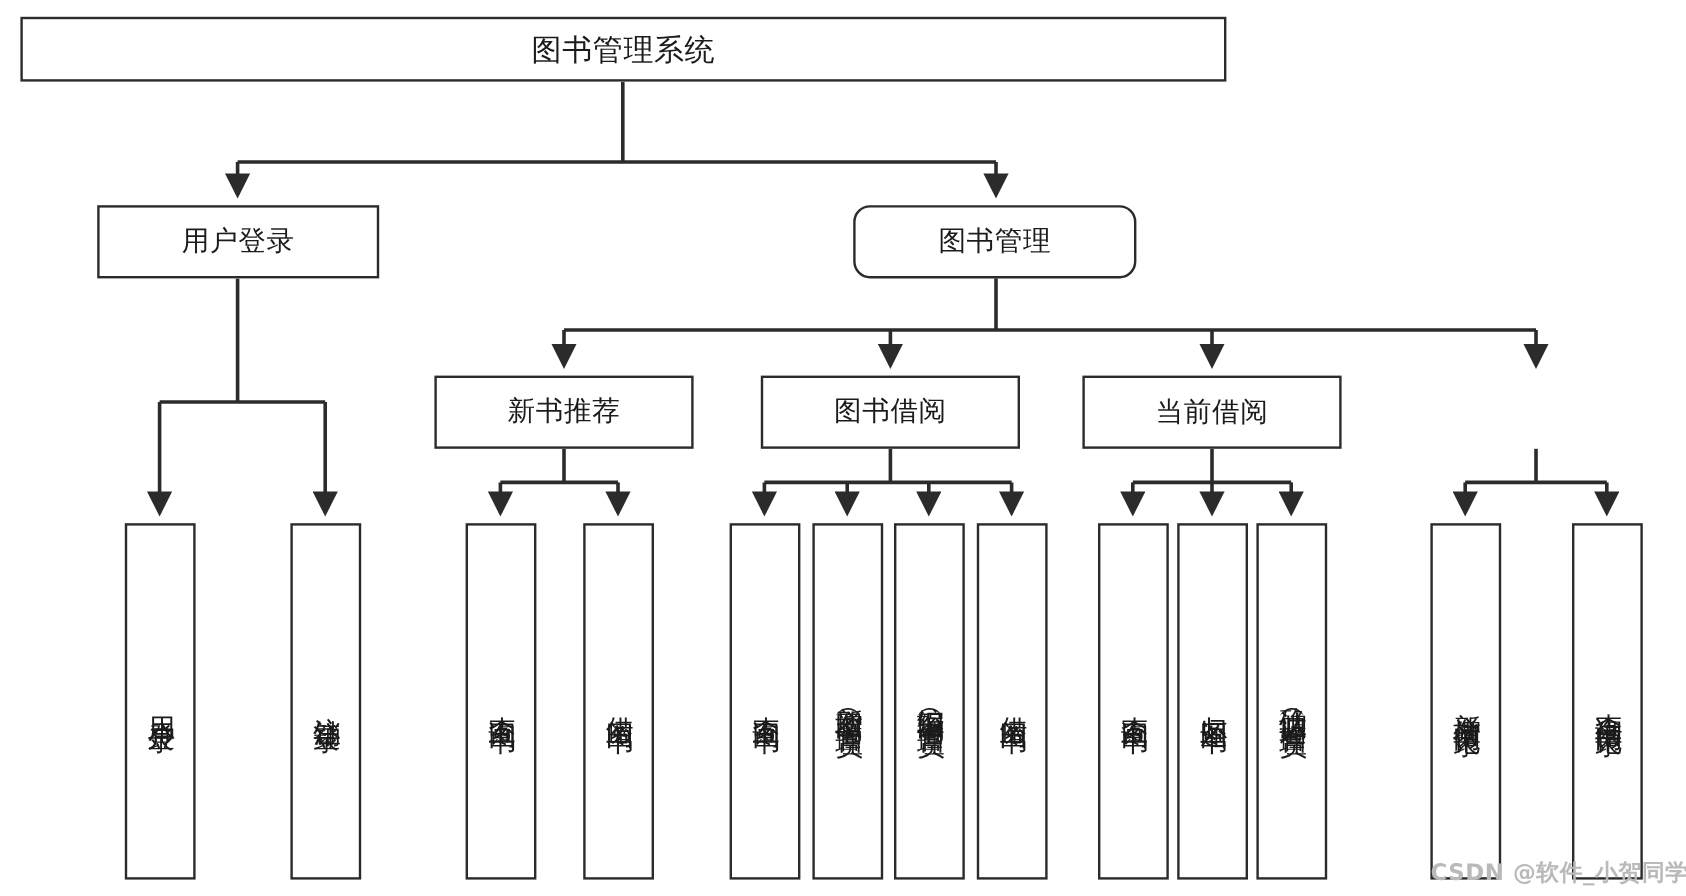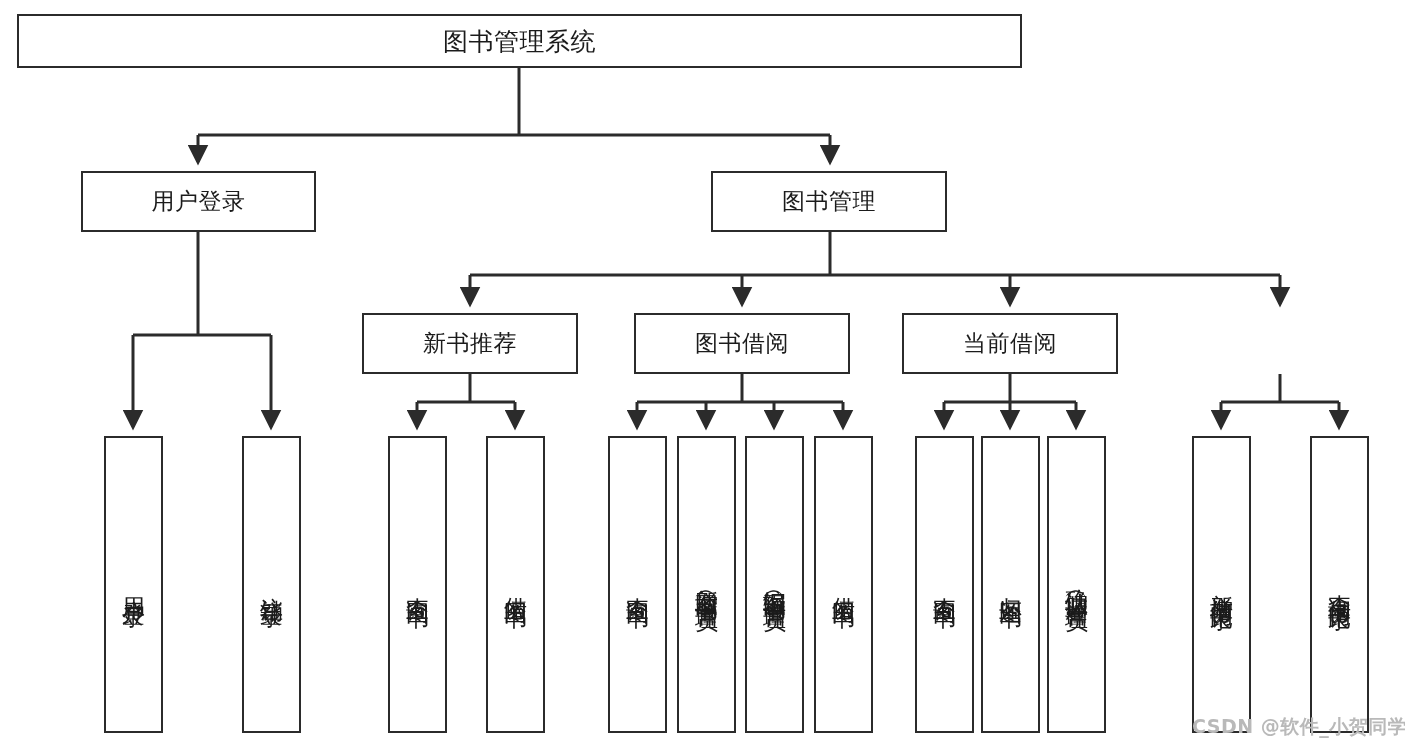--- a/index.html
+++ b/index.html
@@ -118,21 +118,21 @@
     </g>
   </svg>
 
   <div class="node root" style="left:17px; top:14px; width:1005px; height:54px;">
     <span class="node-label">图书管理系统</span>
   </div>
 
   <div class="node lvl2" style="left:81px; top:171px; width:235px; height:61px;">
     <span class="node-label">用户登录</span>
   </div>
-  <div class="node lvl2" style="left:711px; top:171px; width:236px; height:61px;">
+  <div class="node lvl2" style="left:711px; top:171px; width:236px; height:61px;border-radius:14px;">
     <span class="node-label">图书管理</span>
   </div>
 
   <div class="node lvl3" style="left:634px; top:313px; width:216px; height:61px;">
     <span class="node-label">图书借阅</span>
   </div>
   <div class="node lvl3" style="left:362px; top:313px; width:216px; height:61px;">
     <span class="node-label">新书推荐</span>
   </div>
   <div class="node lvl3" style="left:902px; top:313px; width:216px; height:61px;font-family:Liberation Serif, serif;">

